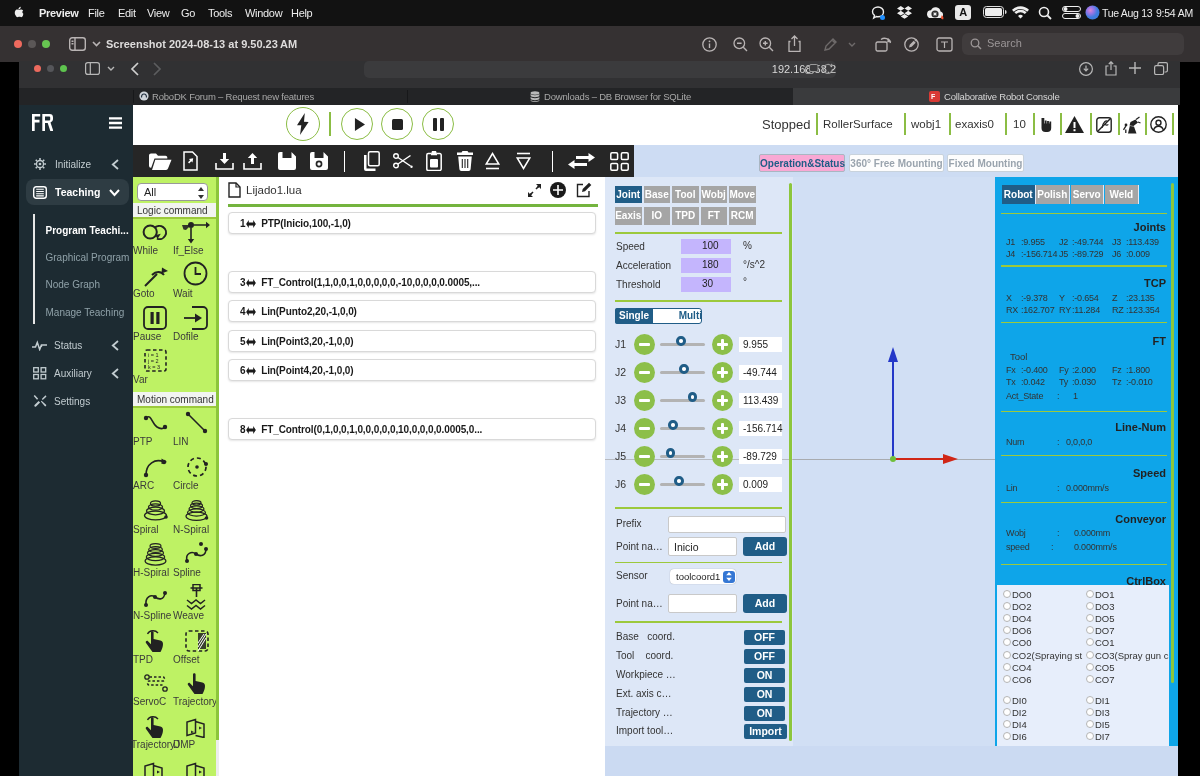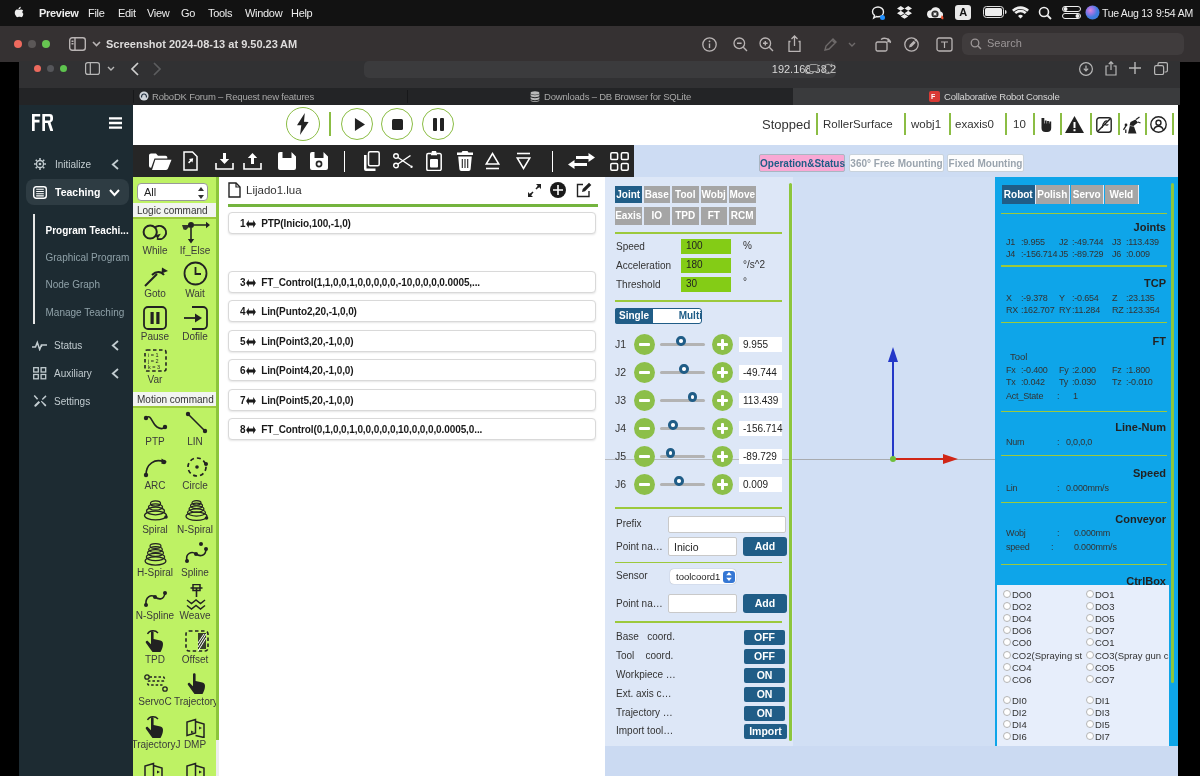--- a/index.html
+++ b/index.html
@@ -21,25 +21,25 @@
 #sidebar{left:19px;top:105px;width:114px;height:671px;background:#1d2b32}
 #palette{left:133px;top:177px;width:83px;height:599px;background:#bef264}
 #palscroll{left:216px;top:177px;width:3px;height:599px;background:#ededed}
 #program{left:219px;top:177px;width:386px;height:599px;background:#fff}
 #parampanel{left:605px;top:177px;width:188px;height:569px;background:#dde7f7}
 #viewport{left:793px;top:177px;width:202px;height:599px;background:#d1dff4}
 #rightpanel{left:995px;top:177px;width:183px;height:569px;background:#0ea5e9}
 #botstrip{left:605px;top:746px;width:573px;height:30px;background:#cbdaf2}
 .gline{position:absolute;background:#9cc93c}
 .btn-blue{position:absolute;background:#205d87;color:#fff;text-align:center;font-weight:bold}
-.lbl{position:absolute;font-size:10px;color:#3a3a3a;text-align:center}
+.lbl{position:absolute;font-size:10px;color:#3a3a3a;text-align:left}
 .ptab{position:absolute;width:27.5px;height:18.5px;background:#a5a5a5;color:#fff;font-size:10px;font-weight:bold;text-align:center;line-height:18px;border-right:1px solid #dde7f7;border-bottom:1px solid #dde7f7}
 .ptab.on{background:#205d87}
 .plabel{font-size:10px;color:#333}
-.pinput{position:absolute;width:50px;height:14.5px;background:#84cc16;font-size:10px;color:#222;line-height:14.5px;padding-left:5px}
+.pinput{position:absolute;width:50px;height:14.5px;background:#c4b5fd;font-size:10px;color:#222;line-height:14.5px;padding-left:21px}
 .mincirc,.pluscirc{position:absolute;width:21px;height:21px;border-radius:50%;background:#8cbf49}
 .jlabel{position:absolute;font-size:10.5px;color:#333}
 .jtrack{position:absolute;width:45px;height:3px;background:#b3b3b3;border-radius:2px}
 .jhandle{position:absolute;width:9.5px;height:9.5px;border-radius:50%;background:#fff;border:3px solid #205d87}
 .jval{position:absolute;width:43px;height:15px;background:#fff;font-size:10px;color:#222;line-height:15px;padding-left:4px}
 .rtab{position:absolute;top:8px;width:33.5px;height:19px;background:#a5a5a5;color:#fff;font-size:10px;font-weight:bold;text-align:center;line-height:19px;border-right:1px solid #dfe9f8}
 .rtab.on{background:#205d87}
 .rhead{position:absolute;left:0;width:171px;text-align:right;font-size:11px;font-weight:bold;color:#222}
 .rrow{position:absolute;left:11px;width:165px;font-size:9px;color:#333;height:11px;letter-spacing:-0.2px}
 .rrow span{position:absolute;white-space:nowrap}
@@ -611,23 +611,20 @@
         </svg> FT_Control(1,1,0,0,1,0,0,0,0,0,-10,0,0,0,0.0005,...</div>
  <div class="prow" style="top:123px">4<svg style="vertical-align:-1px;margin:0 2px 0 1px" width="10" height="8" viewBox="0 0 11 9">
           <path fill="#1a1a1a" d="M3 0 0 4.5 3 9V6.2h5V9l3-4.5L8 0v2.8H3z"></path>
         </svg> Lin(Punto2,20,-1,0,0)</div>
  <div class="prow" style="top:152.5px">5<svg style="vertical-align:-1px;margin:0 2px 0 1px" width="10" height="8" viewBox="0 0 11 9">
           <path fill="#1a1a1a" d="M3 0 0 4.5 3 9V6.2h5V9l3-4.5L8 0v2.8H3z"></path>
         </svg> Lin(Point3,20,-1,0,0)</div>
  <div class="prow" style="top:182px">6<svg style="vertical-align:-1px;margin:0 2px 0 1px" width="10" height="8" viewBox="0 0 11 9">
           <path fill="#1a1a1a" d="M3 0 0 4.5 3 9V6.2h5V9l3-4.5L8 0v2.8H3z"></path>
         </svg> Lin(Point4,20,-1,0,0)</div>
- <div class="prow" style="top:211.5px">7<svg style="vertical-align:-1px;margin:0 2px 0 1px" width="10" height="8" viewBox="0 0 11 9">
-          <path fill="#1a1a1a" d="M3 0 0 4.5 3 9V6.2h5V9l3-4.5L8 0v2.8H3z"></path>
-        </svg> Lin(Point5,20,-1,0,0)</div>
  <div class="prow" style="top:241px">8<svg style="vertical-align:-1px;margin:0 2px 0 1px" width="10" height="8" viewBox="0 0 11 9">
           <path fill="#1a1a1a" d="M3 0 0 4.5 3 9V6.2h5V9l3-4.5L8 0v2.8H3z"></path>
         </svg> FT_Control(0,1,0,0,1,0,0,0,0,0,10,0,0,0,0.0005,0...</div>
 </div>
 <div class="abs" id="parampanel">
  <div class="abs" style="left:0;top:281.5px;width:188px;height:1px;background:#9e9e9e;opacity:.6"></div>
  <div class="ptab on" style="left:10px;top:8.5px">Joint</div>
  <div class="ptab" style="left:38.5px;top:8.5px">Base</div>
  <div class="ptab" style="left:67px;top:8.5px">Tool</div>
  <div class="ptab" style="left:95.5px;top:8.5px">Wobj</div>

